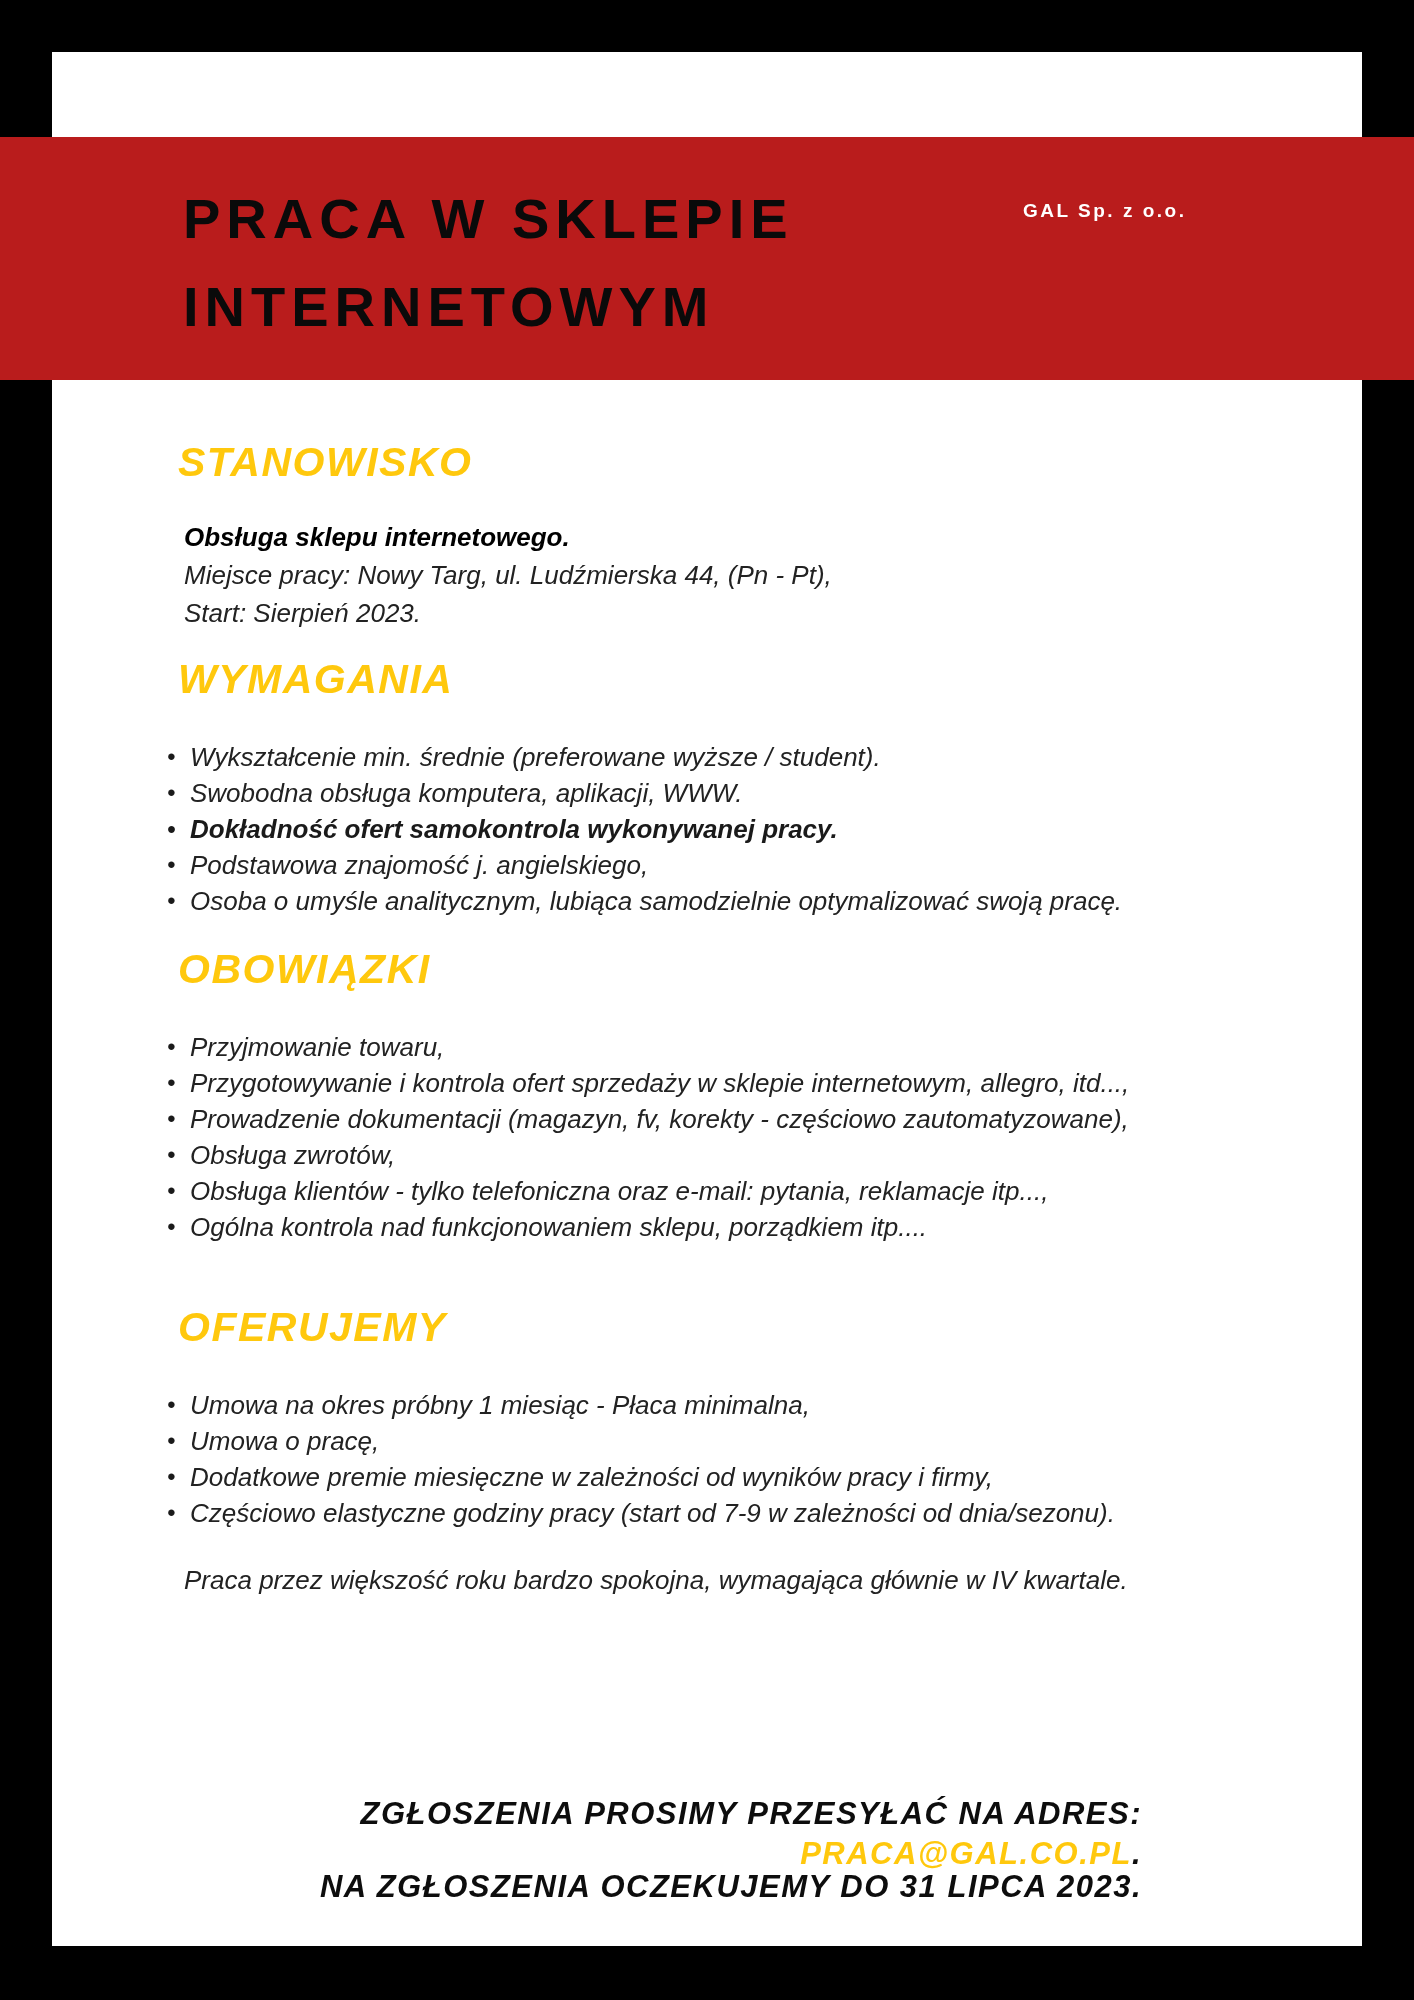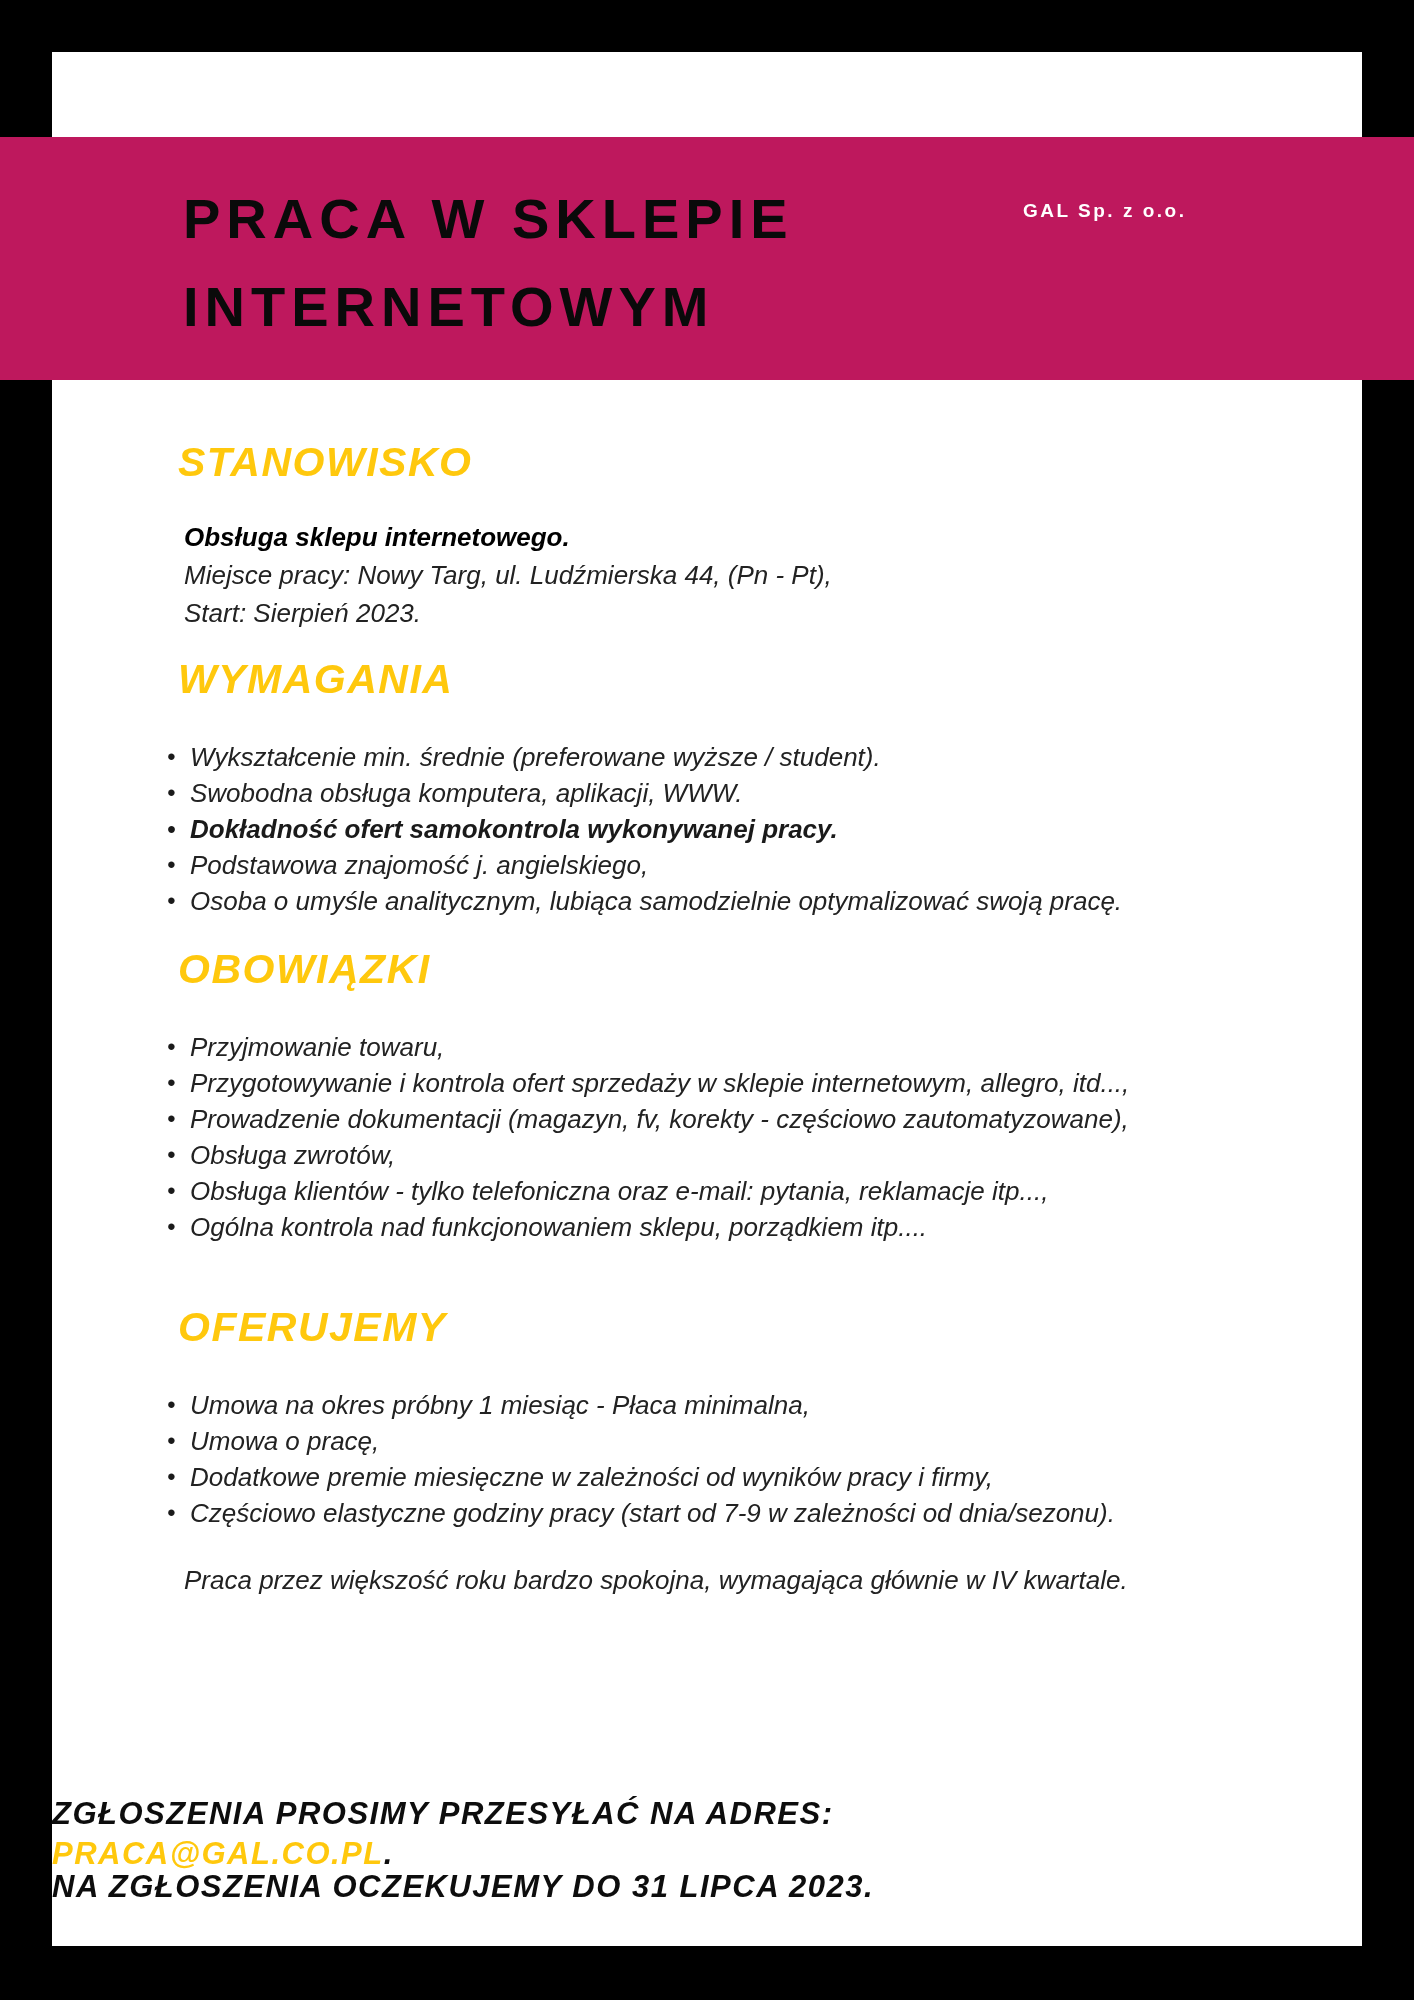--- a/index.html
+++ b/index.html
@@ -15,21 +15,21 @@
     left: 52px; top: 52px;
     width: 1310px; height: 1894px;
     background: #ffffff;
     z-index: 1;
     font-style: italic;
   }
   .band {
     position: absolute;
     left: 0; top: 137px;
     width: 1414px; height: 243px;
-    background: #be185d;
+    background: #b91c1c;
     z-index: 2;
   }
   .job-title {
     position: absolute;
     left: 183px; top: 38px;
     margin: 0;
     font-size: 56px;
     line-height: 88px;
     font-weight: 800;
     letter-spacing: 6px;
@@ -94,23 +94,23 @@
   }
   ul.bullets li.li-bold { font-weight: 700; color: #1a1a1a; }
   .note {
     margin: 30px 0 0 6px;
     font-size: 26px;
     line-height: 38px;
     color: #222222;
   }
   .footer-line {
     position: absolute;
-    left: 0;
+    left: 16px;
     width: 1074px;
-    text-align: left;
+    text-align: right;
     font-weight: 800;
     font-size: 31px;
     line-height: 40px;
     letter-spacing: 1.5px;
     color: #0d0d0d;
   }
   .footer-line-1 { top: 1742px; }
   .footer-line-2 { top: 1815px; }
   .email-link {
     color: #ffc80d;

